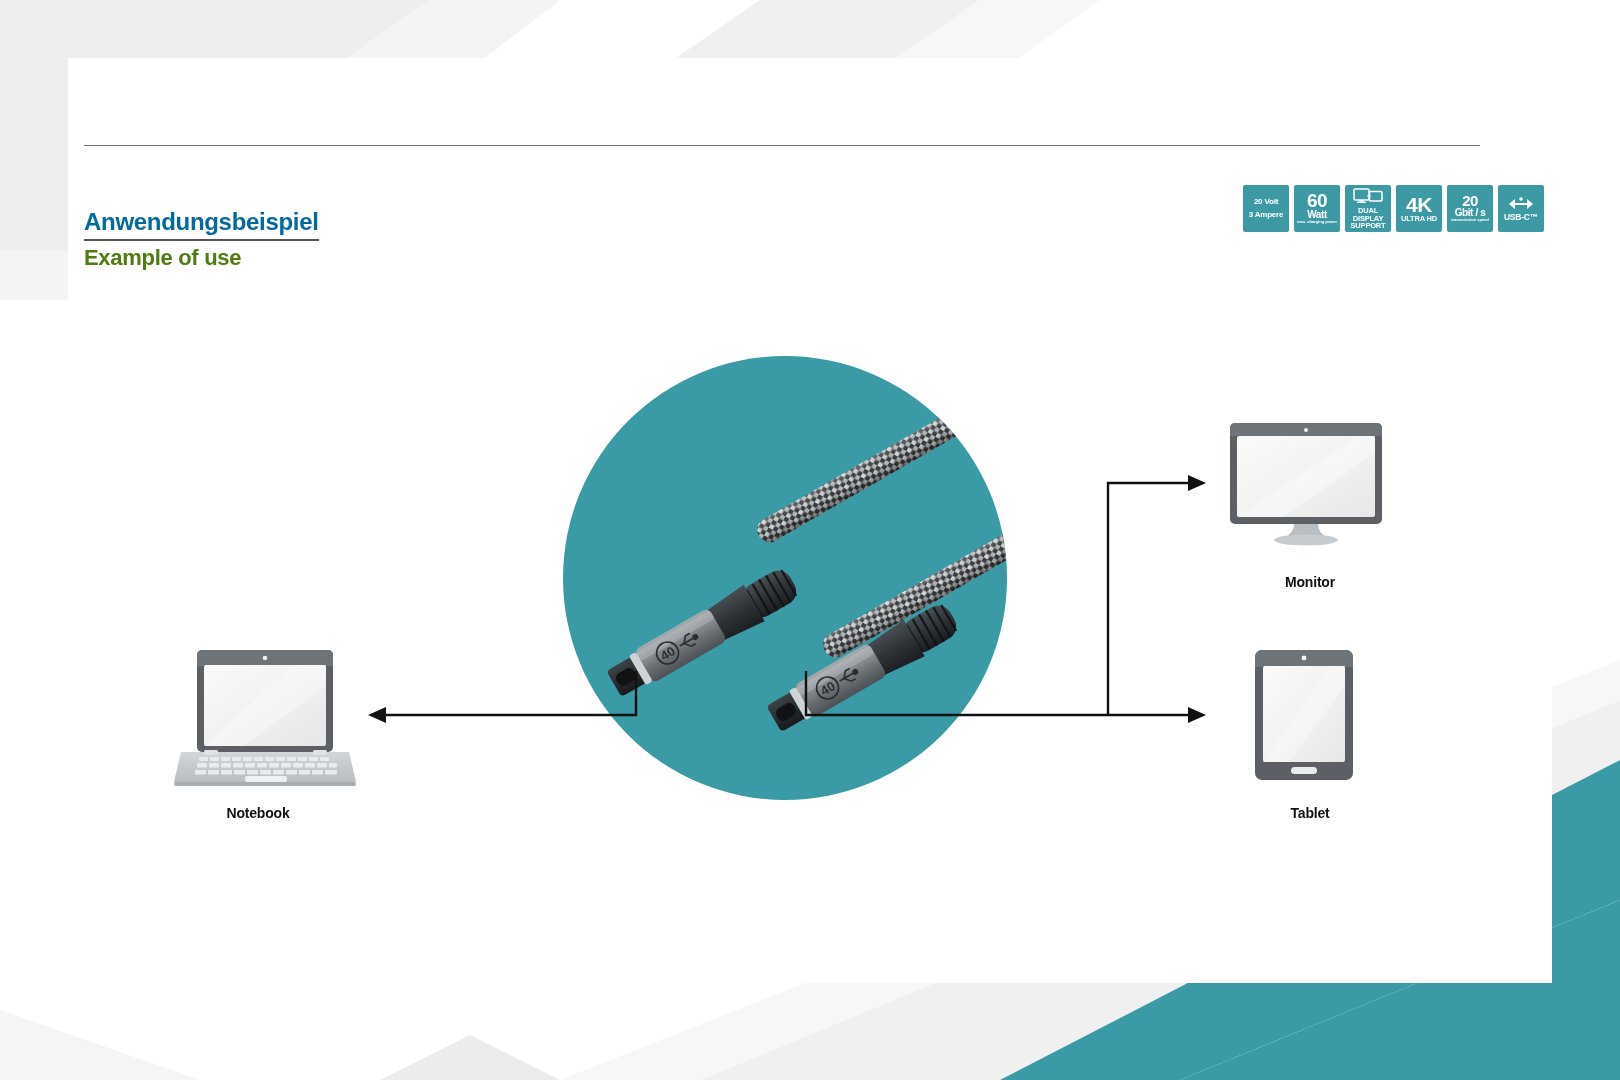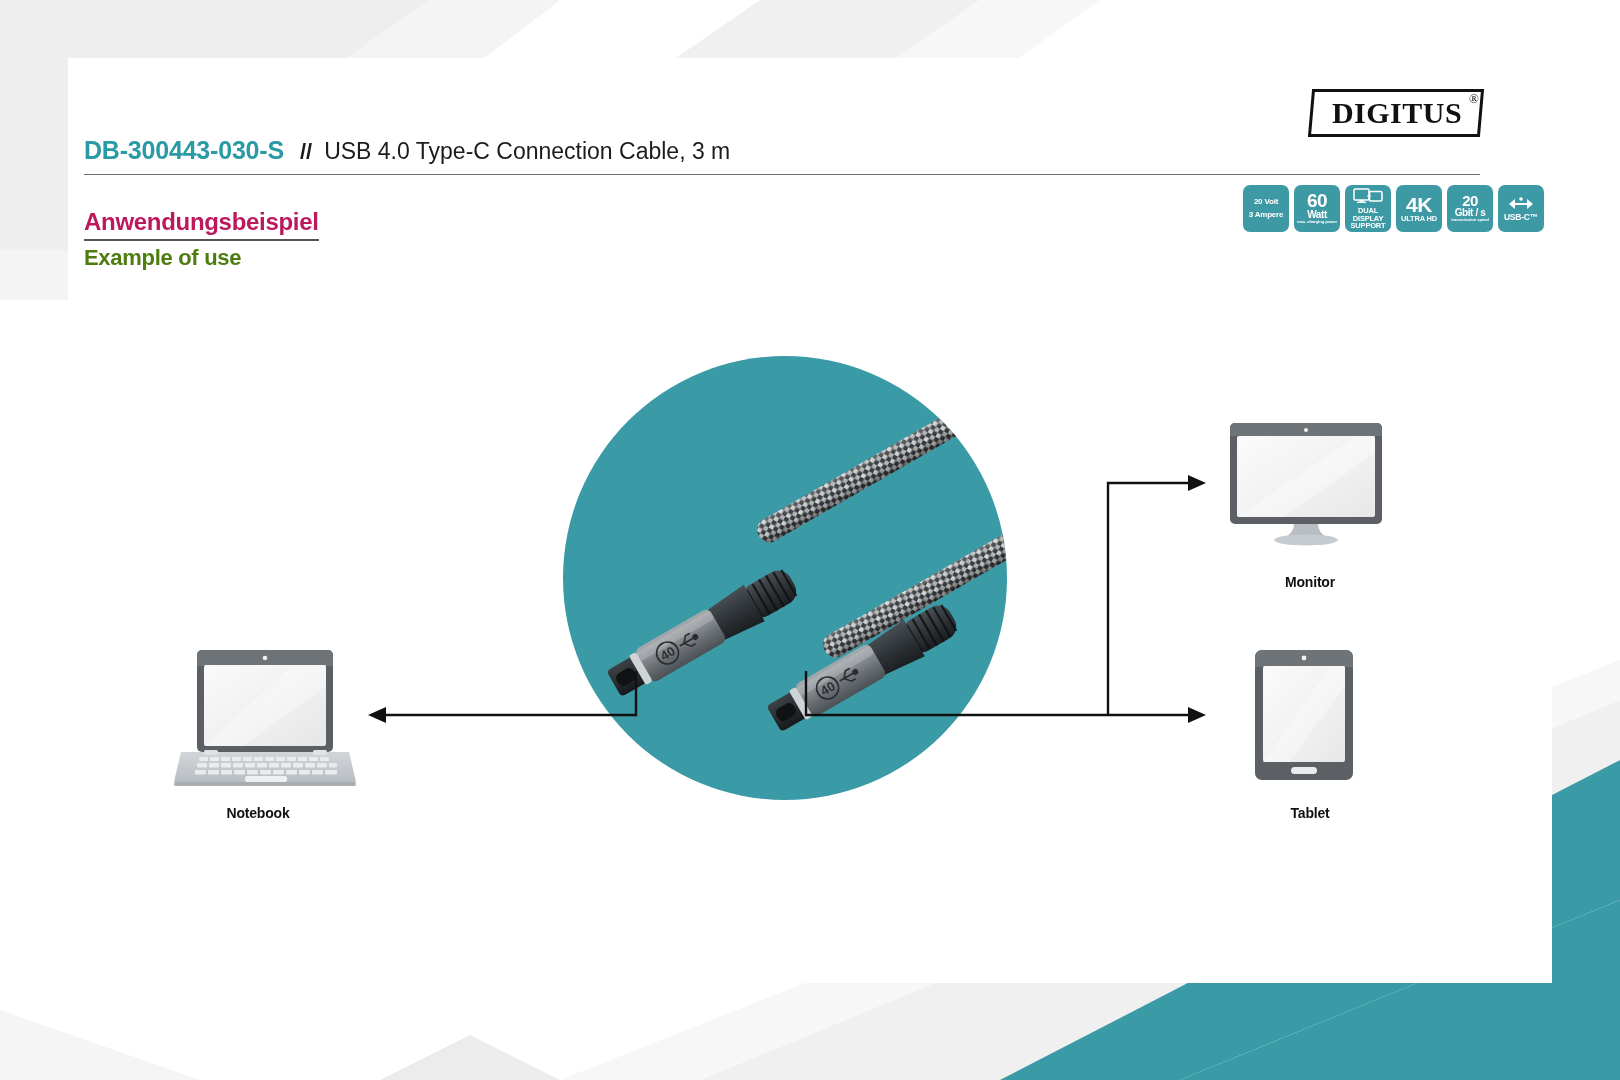--- a/index.html
+++ b/index.html
@@ -95,21 +95,21 @@
     background: #6f6f6f;
     width: 1396px;
   }
 
   
   #heading-de {
     position: absolute;
     left: 16px; top: 150px;
     font-size: 24px;
     font-weight: bold;
-    color: #be185d;
+    color: #0369a1;
     letter-spacing: -0.3px;
     border-bottom: 2px solid #555;
     padding-bottom: 3px;
     display: inline-block;
   }
   #heading-en {
     position: absolute;
     left: 16px; top: 187px;
     font-size: 22px;
     font-weight: bold;
@@ -121,21 +121,21 @@
   #badges {
     position: absolute;
     right: 8px; top: 127px;
     display: flex;
     gap: 5px;
     align-items: stretch;
   }
   .badge {
     width: 46px; height: 47px;
     background: #3d9aa5;
-    border-radius: 7px;
+    border-radius: 2px;
     display: flex;
     flex-direction: column;
     align-items: center;
     justify-content: center;
     color: #ffffff;
     position: relative;
     overflow: hidden;
     padding: 14px 1px;
   }
   .badge .b-top {
@@ -231,32 +231,22 @@
       <polygon points="920,1080 1180,1080 870,1080" fill="#3a9aa6"></polygon>
       <polygon points="1000,1080 1620,760 1620,700 700,1080" fill="#f0f0f0"></polygon>
       <polygon points="700,1080 1620,700 1620,660 560,1080" fill="#f7f7f7"></polygon>
       <polygon points="380,1080 560,1080 470,1035" fill="#ececec"></polygon>
       <polygon points="0,1010 0,1080 200,1080" fill="#f5f5f5"></polygon>
     </svg>
   </div>
 
   <div id="sheet">
 
-    <div id="logo">
-      <div class="logo-box"></div>
-      <div class="logo-text">DIGITUS</div>
-      <div class="logo-reg">®</div>
-    </div>
 
     <div id="title-row">
-      <div class="title-line">
-        <span id="art-no">DB-300443-030-S</span>
-        <span id="title-sep">//</span>
-        <span id="title-desc">USB 4.0 Type-C Connection Cable, 3 m</span>
-      </div>
       <div id="title-rule"></div>
     </div>
 
     <div id="heading-de">Anwendungsbeispiel</div>
     <div id="heading-en">Example of use</div>
 
     <div id="badges">
 
       <div class="badge">
         <div class="b-top">20 Volt</div>

